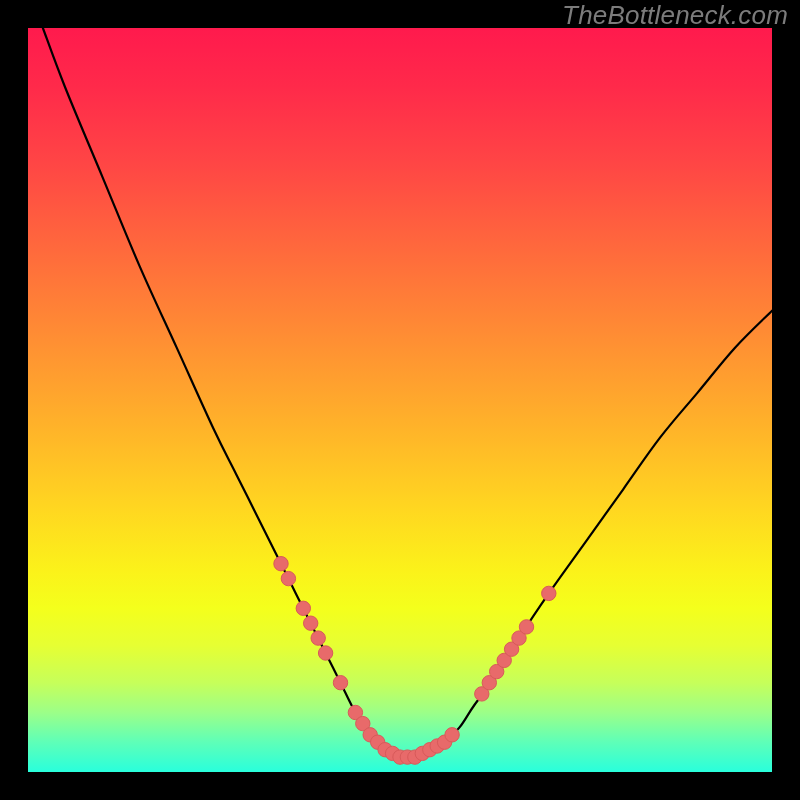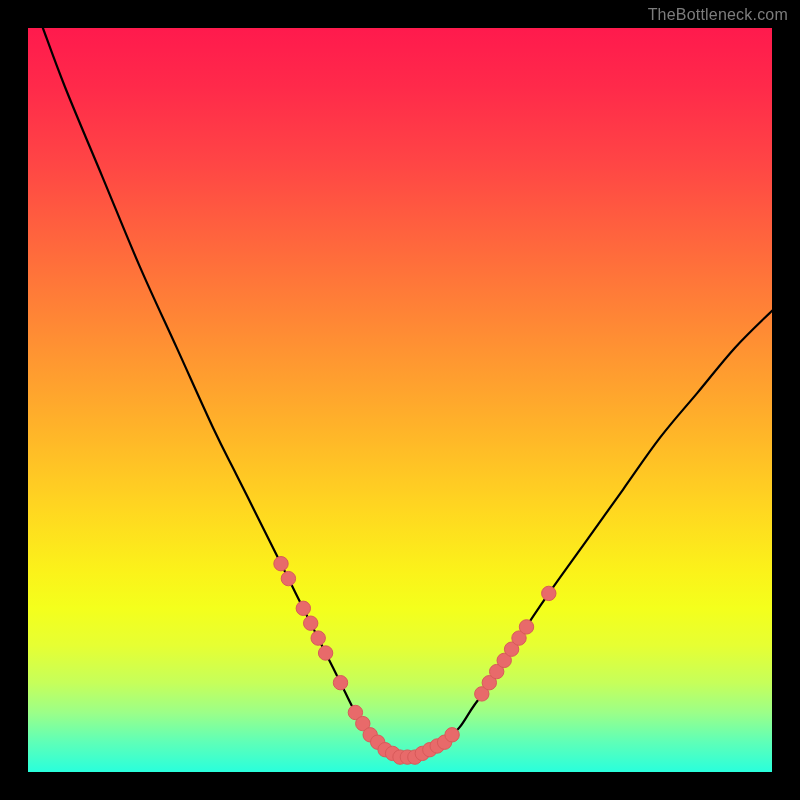--- a/index.html
+++ b/index.html
@@ -46,26 +46,27 @@
       #f4ff1c 78%,
       #e6ff33 83%,
       #c6ff5a 88%,
       #9cff88 92%,
       #5effb8 96%,
       #29ffdc 100%
     );
   }
   .watermark {
     position: absolute;
-    top: 6px;
+    top: 0;
     right: 12px;
     color: #7c7c7c;
-    font-size: 16px;
+    font-size: 26px;
     letter-spacing: 0.2px;
     user-select: none;
+    font-style: italic;
   }
   svg.curve {
     position: absolute;
     left: 0;
     top: 0;
     width: 744px;
     height: 744px;
   }
 </style>
 </head>

